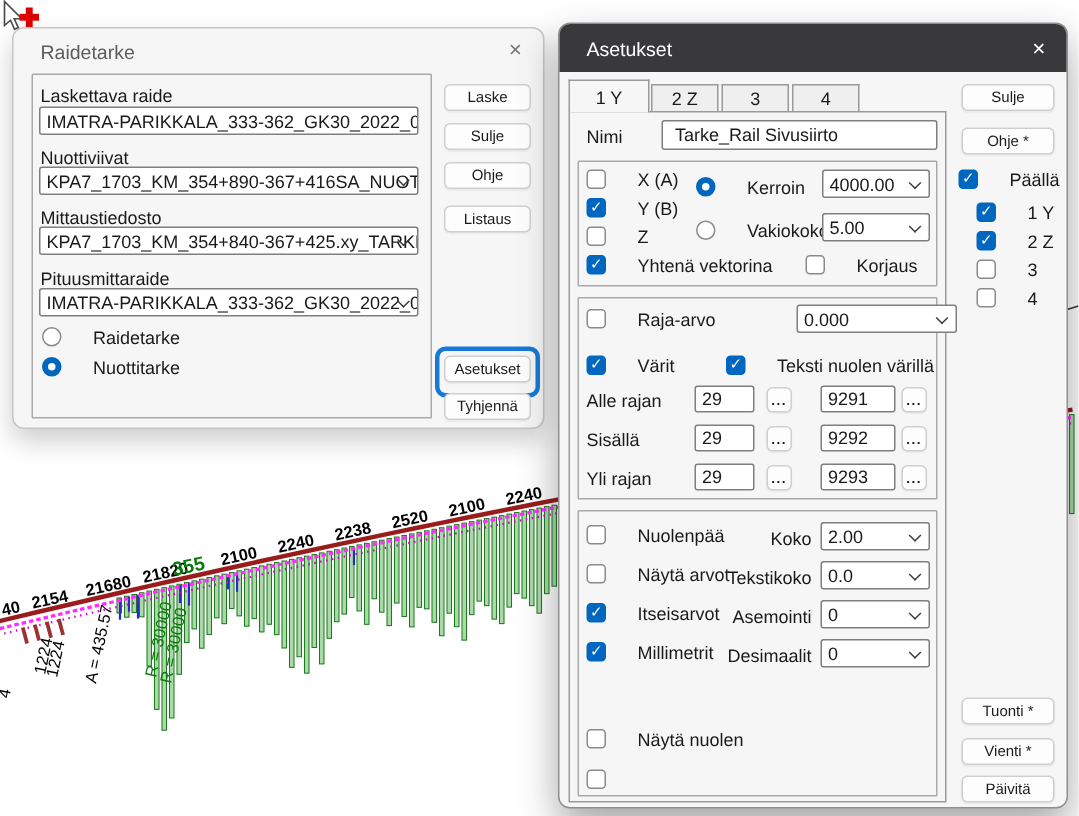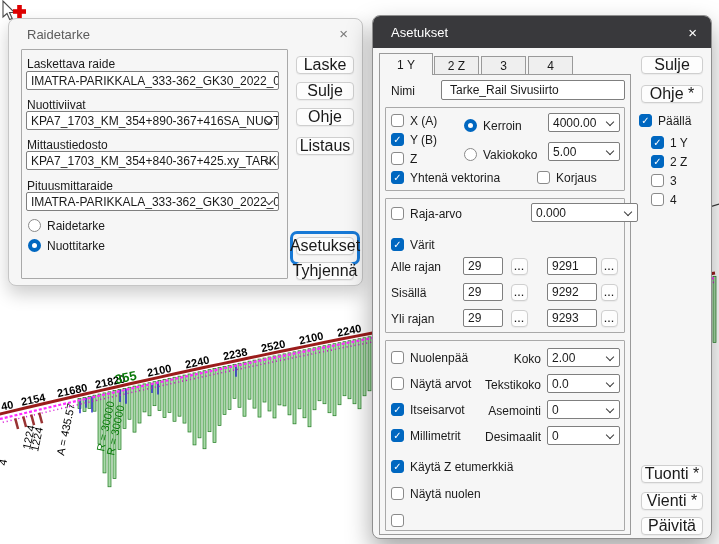--- a/index.html
+++ b/index.html
@@ -8,27 +8,27 @@
        font-family:"Liberation Sans",sans-serif;font-size:12px;color:#1a1a1a}
   .win{position:absolute;border-radius:8px}
   #rt-win{left:8px;top:18px;width:355px;height:268px;background:#f6f6f6;
           border:1px solid #c6c6c6;box-shadow:0 8px 18px rgba(0,0,0,.20);z-index:2}
   #as-win{left:372px;top:15px;width:340px;height:524px;background:#f6f6f6;
           border:1px solid #8f8f8f;box-shadow:0 12px 26px rgba(0,0,0,.35);z-index:3}
   .lbl{position:absolute;white-space:nowrap}
   .grp{position:absolute;border:1px solid #a9a9a9;border-radius:1px}
   .btn{position:absolute;display:flex;align-items:center;justify-content:center;
        background:#fdfdfd;border:1px solid #cfcfcf;border-radius:4px;height:18px;
-       font-size:16px;box-shadow:0 1px 1px rgba(0,0,0,.05);cursor:default}
+       font-size:10px;box-shadow:0 1px 1px rgba(0,0,0,.05);cursor:default}
   .tb,.combo{position:absolute;background:#fff;border:1px solid #7f7f7f;border-radius:2px;
        height:19px;display:flex;align-items:center;padding:0 4px;overflow:hidden;white-space:nowrap}
   .combo{padding-right:18px}
   .chev{position:absolute;right:6px;top:5px;width:6px;height:6px;
         border-right:1.4px solid #3c3c3c;border-bottom:1.4px solid #3c3c3c;transform:rotate(45deg)}
-  .check,.radio{position:absolute;display:flex;align-items:center;gap:6px;white-space:nowrap;height:15px}
+  .check,.radio{position:absolute;display:flex;align-items:flex-start;gap:21px;white-space:nowrap;height:15px}
   .bx{width:13px;height:13px;border:1px solid #8a8a8a;border-radius:3px;background:#fff;
       display:flex;align-items:center;justify-content:center;flex:none}
   .on .bx{background:#0067c0;border-color:#0067c0}
   .on .bx::before{content:"✓";color:#fff;font-size:10px;line-height:1}
   .dot{width:13px;height:13px;border:1px solid #8a8a8a;border-radius:50%;background:#fff;flex:none}
   .radio.on .dot{border:4px solid #0067c0}
   .tab{position:absolute;border:1px solid #9a9a9a;border-bottom:none;background:#efefef;
        display:flex;align-items:center;justify-content:center;font-size:12px;z-index:1}
   .tab.active{background:#f6f6f6;z-index:2}
   #as-tabpage{position:absolute;left:6px;top:58px;width:252px;height:461px;
@@ -329,20 +329,24 @@
     </div>
   <div class="combo" style="left:158px;top:187px;width:107px">
     <span>0.000</span>
     <span class="chev"></span>
     </div>
 
   <div class="check on" style="left:18px;top:221px">
     <span class="bx"></span>
     <span>Värit</span>
     </div>
+  <div class="check on" style="left:111px;top:221px">
+    <span class="bx"></span>
+    <span>Teksti nuolen värillä</span>
+    </div>
 
   <div class="lbl" style="left:18px;top:244px">Alle rajan</div>
   <div class="tb" style="left:90px;top:241px;width:40px;height:18px">
     <span>29</span>
     </div>
   <div class="btn dots-btn" style="left:138px;top:242px;width:17px;height:17px">...</div>
   <div class="tb" style="left:174px;top:241px;width:50px;height:18px">
     <span>9291</span>
     </div>
   <div class="btn dots-btn" style="left:228px;top:242px;width:17px;height:17px">...</div>
@@ -402,24 +406,20 @@
   <div class="check on" style="left:18px;top:412px">
     <span class="bx"></span>
     <span>Millimetrit</span>
     </div>
   <div class="rlbl" style="left:90px;top:414px">Desimaalit</div>
   <div class="combo" style="left:174px;top:410px;width:73px">
     <span>0</span>
     <span class="chev"></span>
     </div>
 
-  <div class="check on" style="left:18px;top:443px">
-    <span class="bx"></span>
-    <span>Käytä Z etumerkkiä</span>
-    </div>
   <div class="check" style="left:18px;top:470px">
     <span class="bx"></span>
     <span>Näytä nuolen</span>
     </div>
   <div class="check" style="left:18px;top:497px">
     <span class="bx"></span>
     </div>
 
   <div class="btn" style="left:268px;top:40px;width:62px">Sulje</div>
   <div class="btn" style="left:268px;top:69px;width:62px">Ohje *</div>

